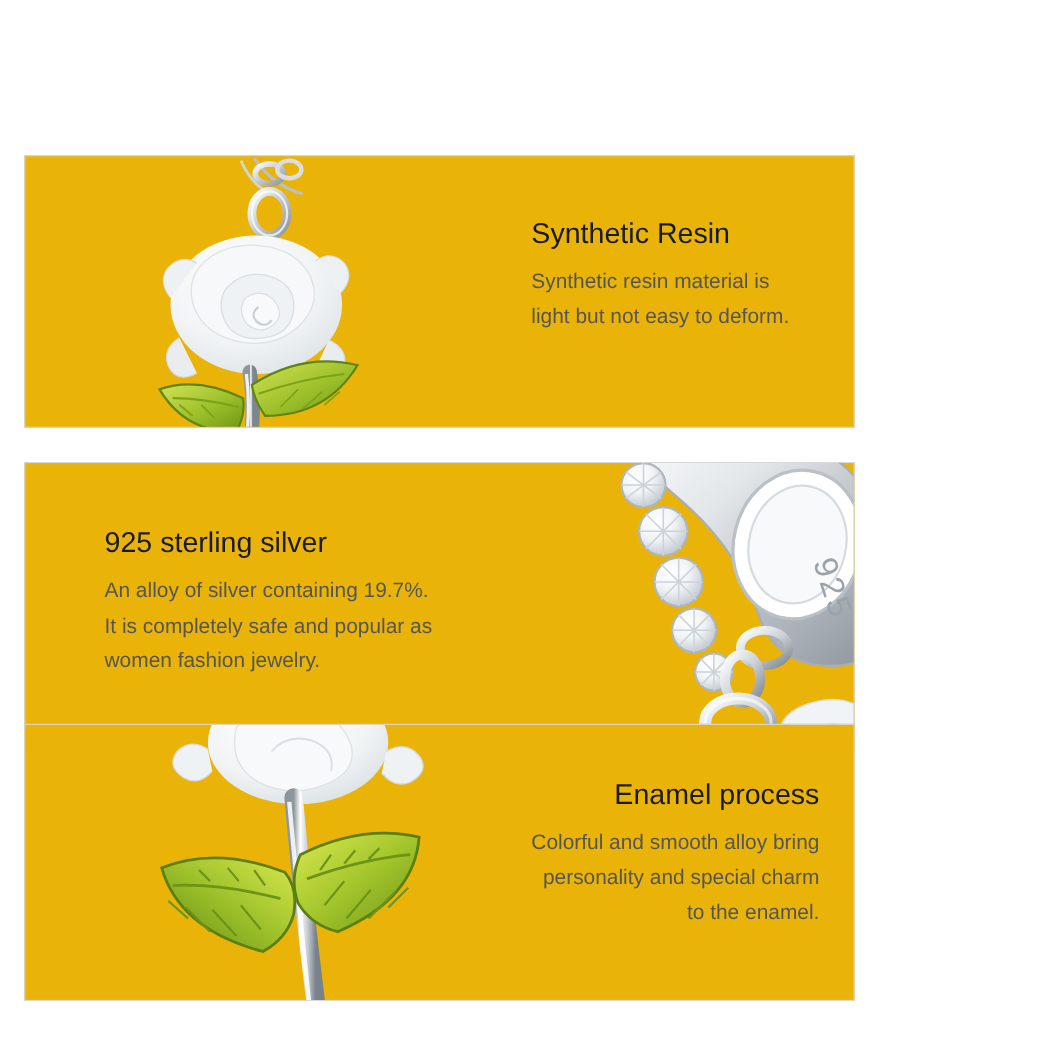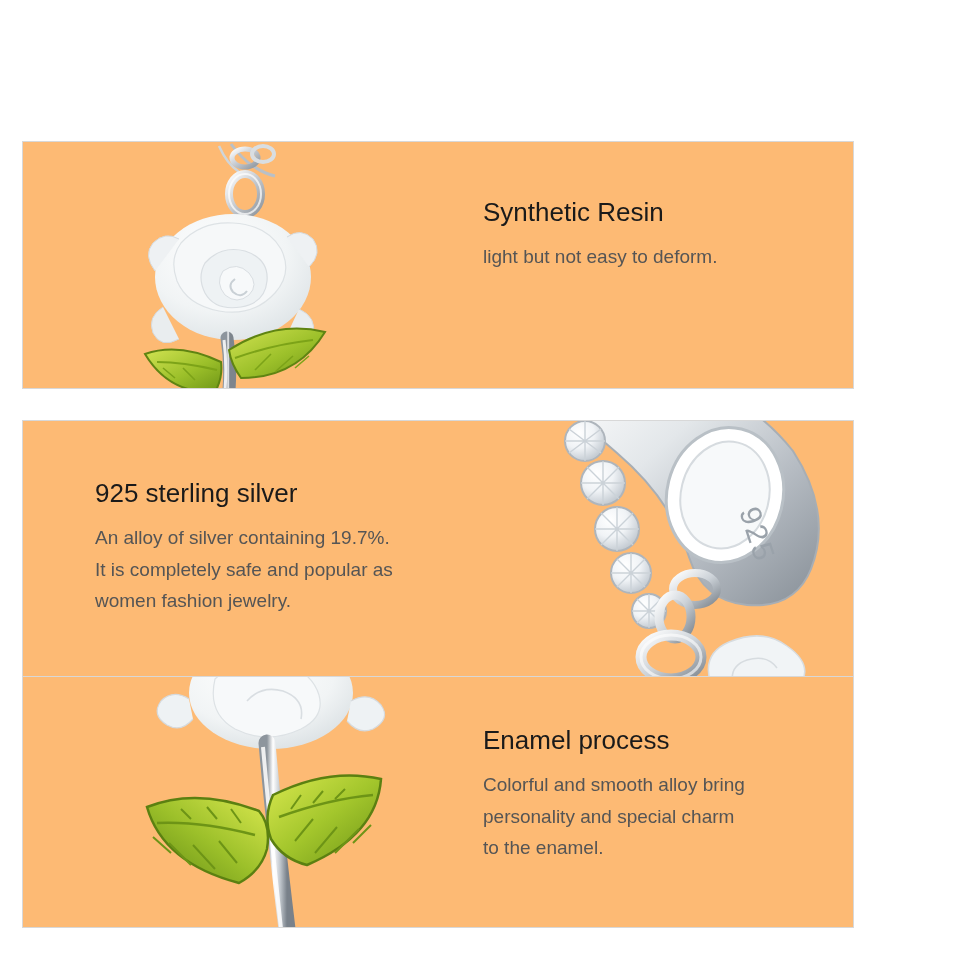--- a/index.html
+++ b/index.html
@@ -27,28 +27,28 @@
     font-size: 15px;
     letter-spacing: 7.5px;
     color: #14565c;
     font-weight: 400;
   }
 
   
   .panel {
     position: absolute;
     left: 22px;
-    width: 832px;
+    width: 755px;
     border: 1px solid #d8d8d8;
-    background: #fdba74;
+    background: #eab308;
     overflow: hidden;
   }
   #panel-1 { top: 141px;  height: 248px; }
   #panel-2 { top: 420px;  height: 263px; }
-  #panel-3 { top: 676px;  height: 252px; }
+  #panel-3 { top: 658px;  height: 252px; text-align: right; }
 
   .panel-inner { position: relative; width: 100%; height: 100%; }
 
   
   .text-block { position: absolute; }
   .block-title {
     font-size: 26px;
     color: #1a1a1a;
     font-weight: 400;
     line-height: 1.2;
@@ -139,20 +139,21 @@
 
           <path d="M198 220 q-42 -20 -76 -8 q24 40 70 38 q8 -14 6 -30 z" fill="url(#g-leaf1)" stroke="#5f8412" stroke-width="2"></path>
           <path d="M194 228 q-34 -8 -60 -8" stroke="#7ca318" stroke-width="2" fill="none"></path>
           <path d="M172 238 l-12 -12 M152 236 l-12 -10" stroke="#7ca318" stroke-width="1.6" fill="none"></path>
         </svg>
       </div>
 
       <div class="text-block" id="text-1">
         <div class="block-title">Synthetic Resin</div>
         <div class="block-desc">
+          <div>Synthetic resin material is</div>
           <div>light but not easy to deform.</div>
         </div>
       </div>
 
     </div>
   </div>
 
   <div class="panel" id="panel-2">
     <div class="panel-inner">
 

